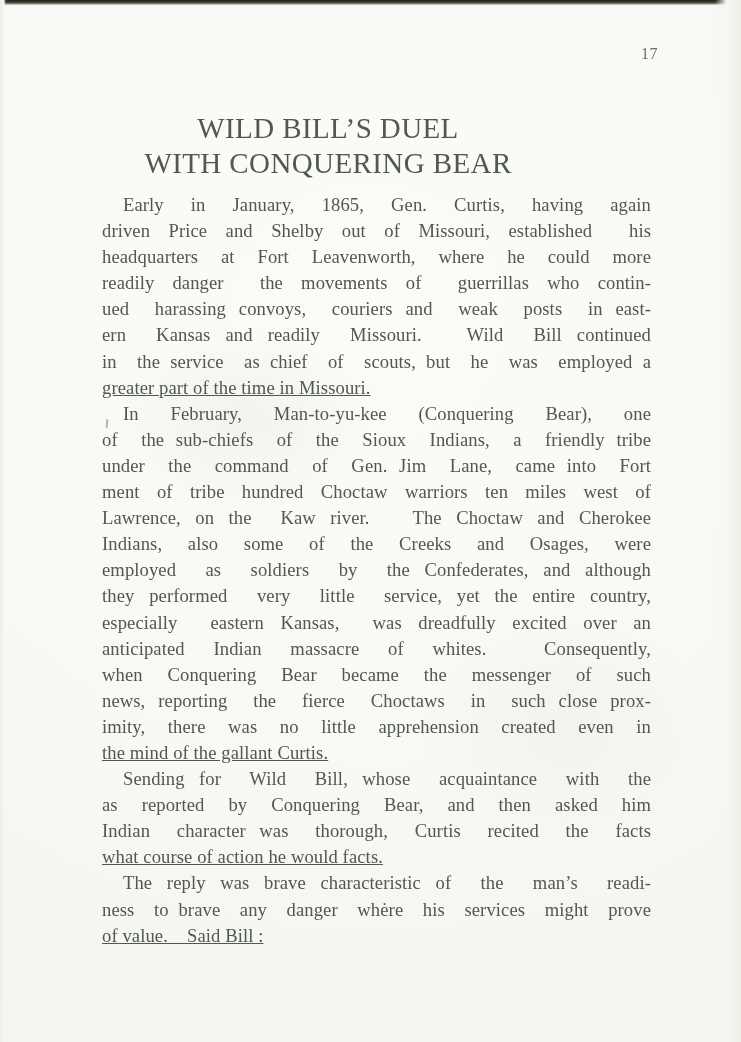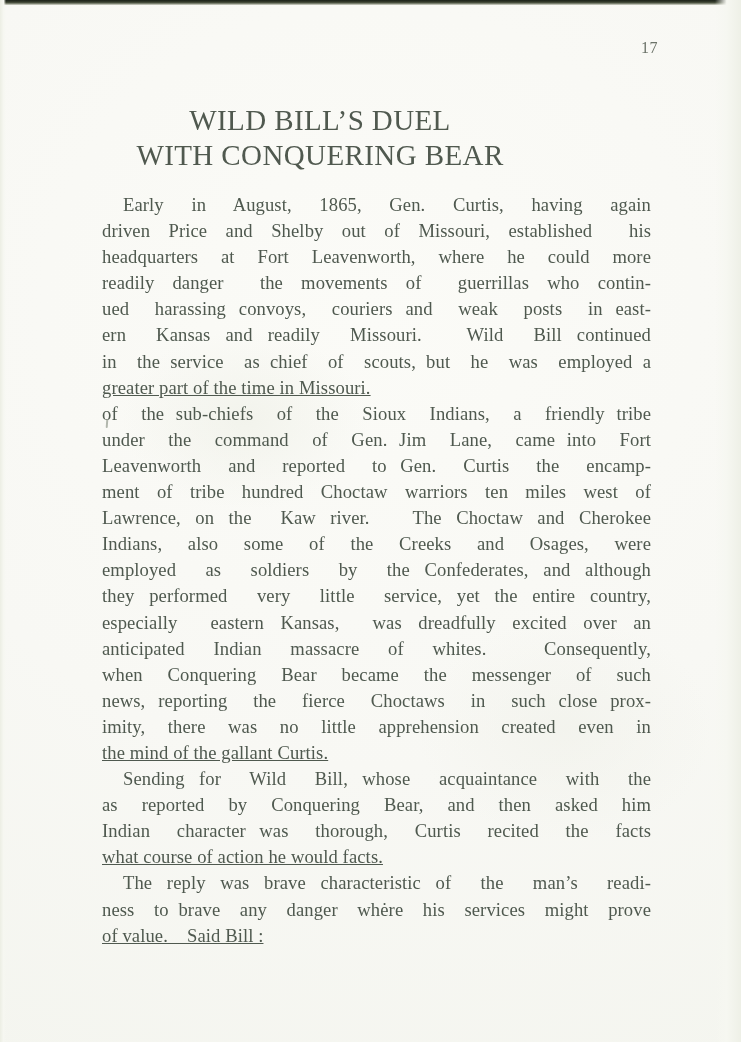--- a/index.html
+++ b/index.html
@@ -55,39 +55,39 @@
   .paper-blotch-b {
     position: absolute;
     left: 420px; top: 620px;
     width: 290px; height: 220px;
     background: radial-gradient(ellipse at center, rgba(238,239,231,0.5) 0%, rgba(238,239,231,0) 72%);
     pointer-events: none;
   }
 
   .folio {
     position: absolute;
-    top: 39px;
+    top: 45px;
     right: 83px;
     font-size: 16px;
     letter-spacing: 0.5px;
     color: #6c7369;
   }
 
   .title {
     position: absolute;
     top: 103px;
     left: 0;
     width: 640px;
     text-align: center;
     font-size: 29px;
     line-height: 35px;
     letter-spacing: 0.4px;
     color: #50594f;
     font-weight: normal;
-    margin: 0;
+    margin: 8px;
   }
   .title-line {
     display: block;
     white-space: nowrap;
   }
 
   .body-text {
     position: absolute;
     top: 192px;
     left: 102px;
@@ -148,33 +148,33 @@
 
   <div class="folio">17</div>
 
   <h1 class="title">
     <span class="title-line">WILD BILL’S DUEL</span>
     <span class="title-line">WITH CONQUERING BEAR</span>
   </h1>
 
   <div class="body-text">
     <p class="para">
-        <span class="tline indent">Early in August, 1865, Gen. Curtis, having again</span>
+        <span class="tline indent">Early in January, 1865, Gen. Curtis, having again</span>
         <span class="tline">driven Price and Shelby out of Missouri, established  his</span>
         <span class="tline">headquarters at Fort Leavenworth, where he could more</span>
         <span class="tline">readily danger  the movements of  guerrillas who contin-</span>
         <span class="tline">ued  harassing convoys,  couriers and  weak  posts  in east-</span>
         <span class="tline">ern  Kansas and readily  Missouri.   Wild  Bill continued</span>
         <span class="tline">in  the service  as chief  of  scouts, but  he  was  employed a</span>
         <span class="tline last">greater part of the time in Missouri.</span>
       </p>
     <p class="para">
+        <span class="tline indent">In  February,  Man-to-yu-kee  (Conquering  Bear),  one</span>
         <span class="tline">of  the sub-chiefs  of  the  Sioux  Indians,  a  friendly tribe</span>
         <span class="tline">under  the  command  of  Gen. Jim  Lane,  came into  Fort</span>
-        <span class="tline">Leavenworth  and  reported  to Gen.  Curtis  the  encamp-</span>
         <span class="tline">ment of tribe hundred Choctaw warriors ten miles west of</span>
         <span class="tline">Lawrence, on the  Kaw river.   The Choctaw and Cherokee</span>
         <span class="tline">Indians,  also  some  of  the  Creeks  and  Osages,  were</span>
         <span class="tline">employed  as  soldiers  by  the Confederates, and although</span>
         <span class="tline">they performed  very  little  service, yet the entire country,</span>
         <span class="tline">especially  eastern Kansas,  was dreadfully excited over an</span>
         <span class="tline">anticipated  Indian  massacre  of  whites.    Consequently,</span>
         <span class="tline">when  Conquering  Bear  became  the  messenger  of  such</span>
         <span class="tline">news, reporting  the  fierce  Choctaws  in  such close prox-</span>
         <span class="tline">imity,  there  was  no  little  apprehension  created  even  in</span>

